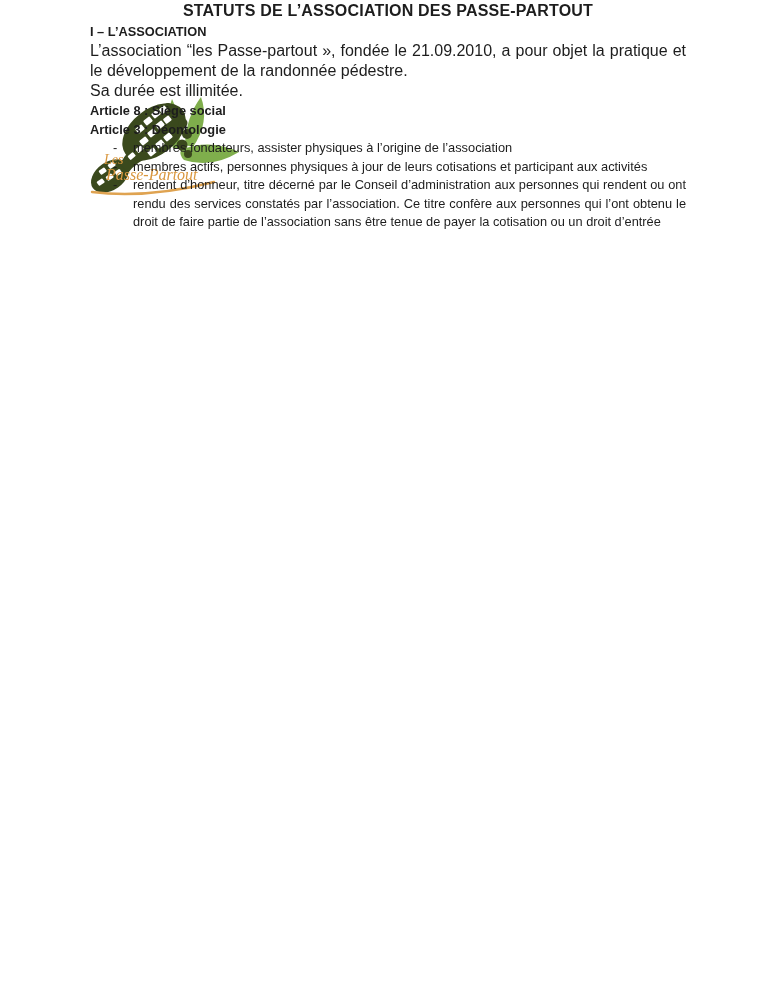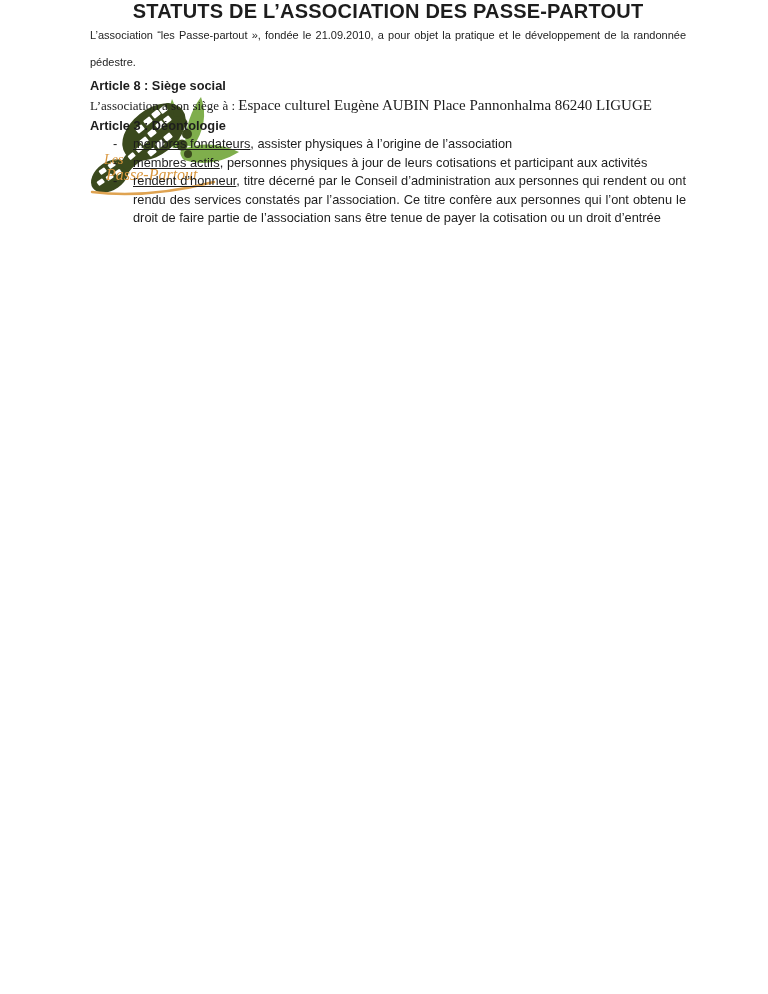--- a/index.html
+++ b/index.html
@@ -22,32 +22,32 @@
   .content {
     position: absolute;
     top: 0; left: 0; right: 0;
     padding: 0 82px 0 90px;
   }
   .content div { margin: 0; }
   .doc-title {
     margin-top: 212px;
     text-align: center;
     font-weight: bold;
-    font-size: 20px;
+    font-size: 16px;
     line-height: 22px;
     letter-spacing: 0.2px;
   }
   .heading {
     font-weight: bold;
     font-size: 12.8px;
     line-height: 19px;
   }
   .para {
-    font-size: 11px;
-    line-height: 27px;
+    font-size: 16px;
+    line-height: 20px;
   }
   .just { text-align: justify; }
   .mt-h1   { margin-top: 36px; }
   .mt-a1t  { margin-top: 14px; }
   .mt-p1   { margin-top: 11px; }
   .mt-p2   { margin-top: 12px; }
   .mt-a2t  { margin-top: 13px; }
   .serif-line {
     margin-top: 25px;
     font-family: "Liberation Serif", serif;
@@ -69,21 +69,21 @@
   }
   .li .dash {
     margin-left: 23px;
     width: 20px;
     flex: 0 0 20px;
   }
   .li .txt { flex: 1 1 auto; }
   .li-1 { margin-top: 5px; }
   .li-2 { margin-top: 6px; }
   .li-3 { margin-top: 10px; }
-  .member-lead { text-decoration: underline; }
+  .member-lead { }
   .mt-outro { margin-top: 6px; }
 </style>
 </head>
 <body>
 
 <div class="page">
 
   <svg class="logo" viewBox="0 0 160 112" aria-hidden="true">
 
     <g fill="#7fae4c">
@@ -129,25 +129,26 @@
       <text x="20" y="72" font-size="14">Les</text>
       <text x="22" y="88" font-size="16">Passe-Partout</text>
     </g>
     <path d="M 8,100 Q 62,107 130,90" fill="none" stroke="#dfa351" stroke-width="2.4" stroke-linecap="round"></path>
   </svg>
 
   <div class="content">
 
     <div class="doc-title">STATUTS DE L’ASSOCIATION DES PASSE-PARTOUT</div>
 
+    <div class="heading mt-h1">I – L’ASSOCIATION</div>
 
     <div class="para just mt-p1">L’association “les Passe-partout », fondée le 21.09.2010, a pour objet la pratique et le développement de la randonnée pédestre.</div>
+    <div class="para mt-p2">Sa durée est illimitée.</div>
 
     <div class="heading mt-a2t">Article 8 : Siège social</div>
-    <div class="serif-line"><span class="serif-lead">L’association a son siège à : </span><span>Espace culturel Eugène AUBIN Place Pannonhalma 86240 LIGUGE</span></div>
 
     <div class="heading mt-a3t">Article 3 : Déontologie</div>
 
 
 
     <div class="li li-1">
       <span class="dash">-</span>
       <span class="txt"><span class="member-lead">membres fondateurs</span><span>, assister physiques à l’origine de l’association</span></span>
     </div>
     <div class="li li-2">

